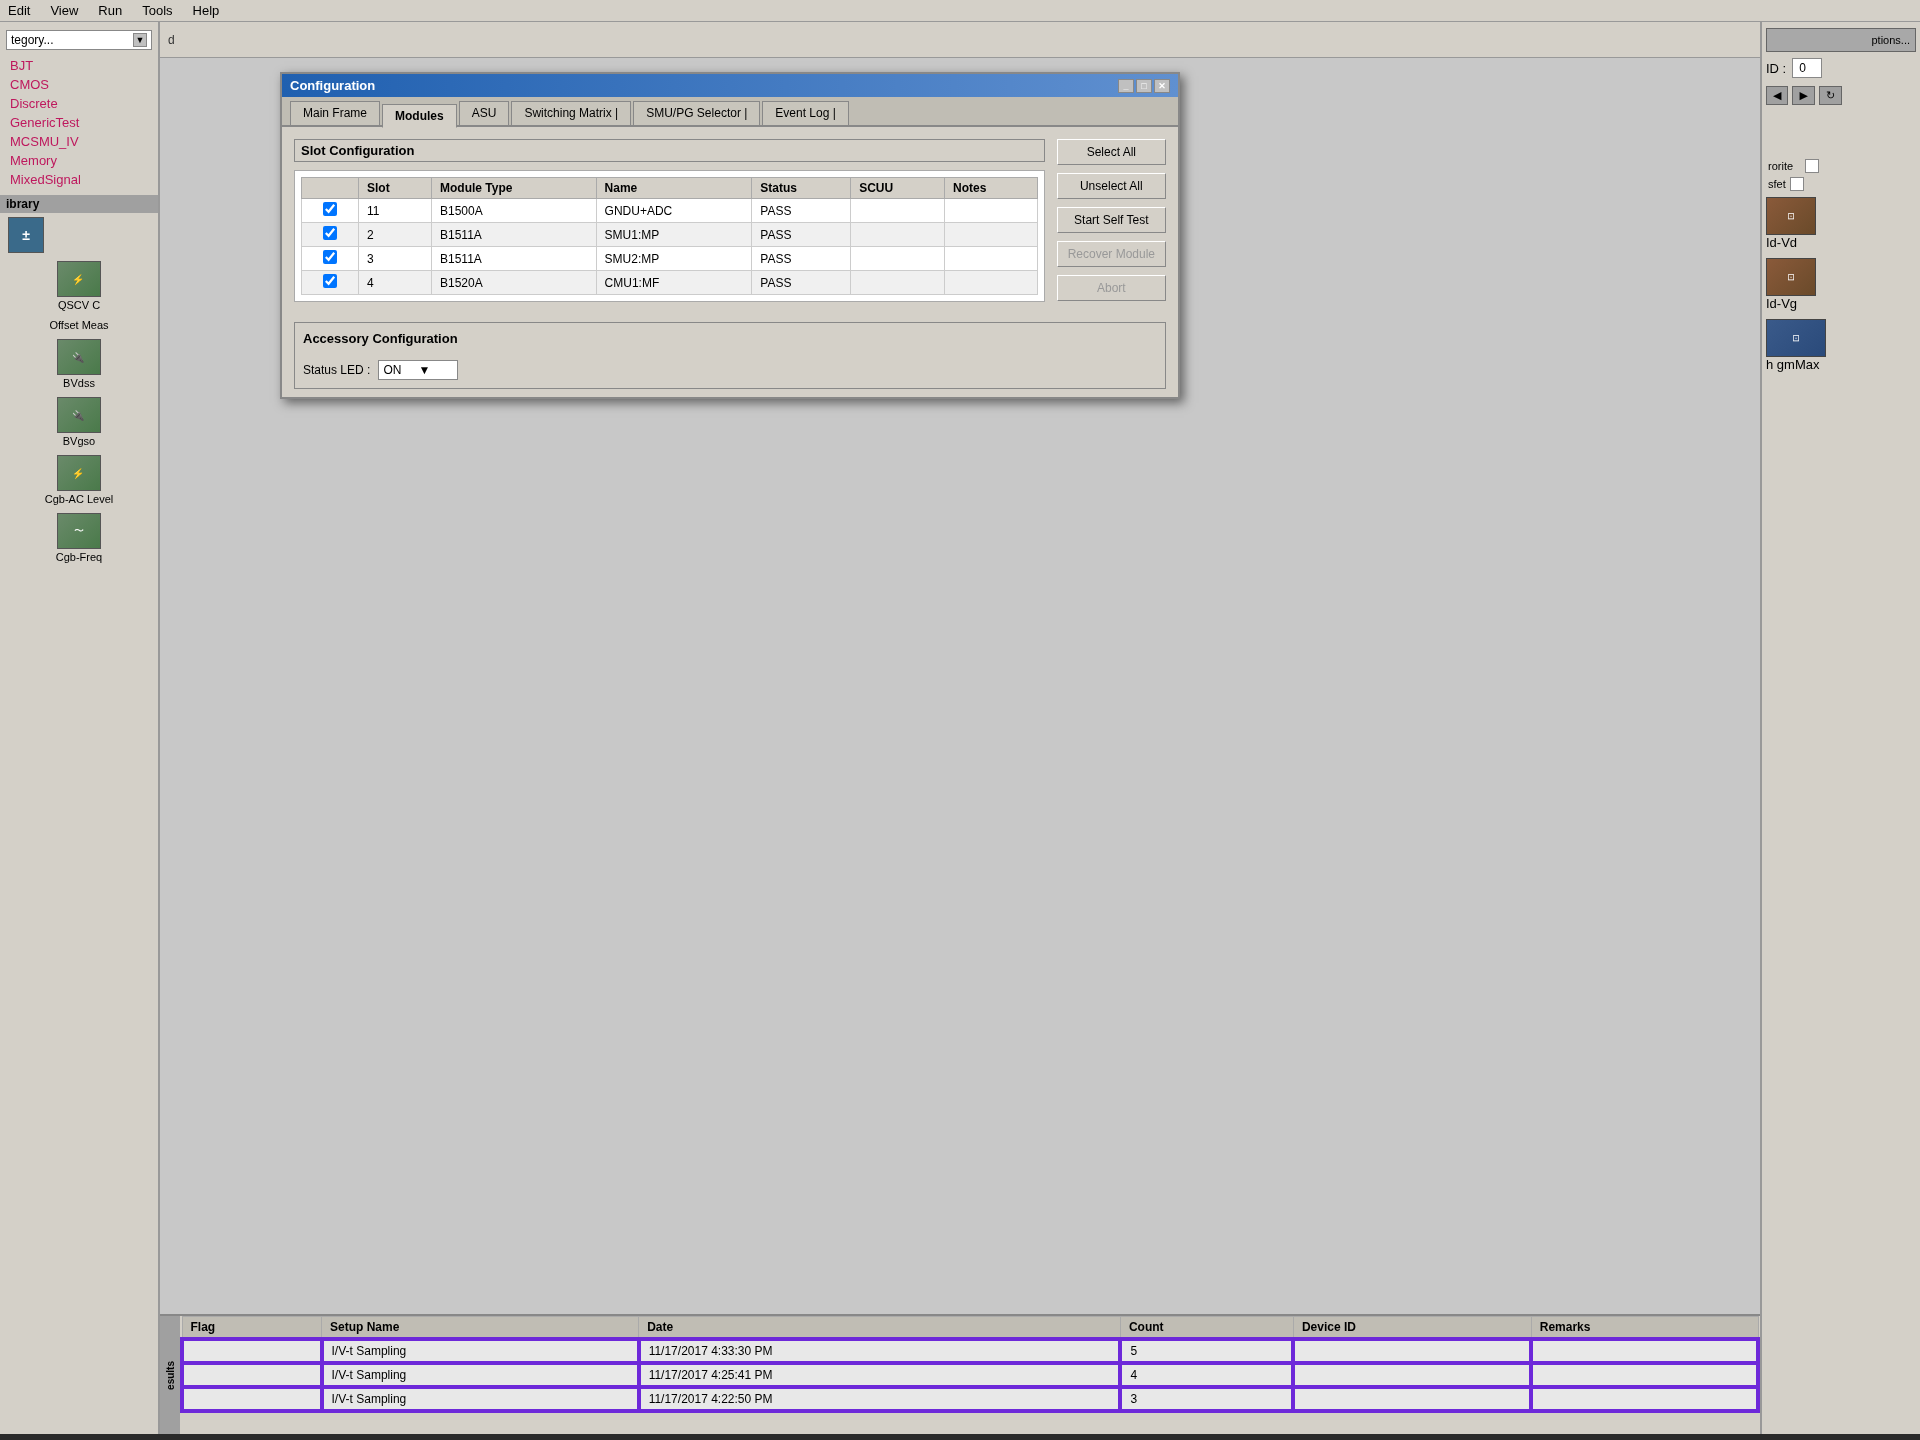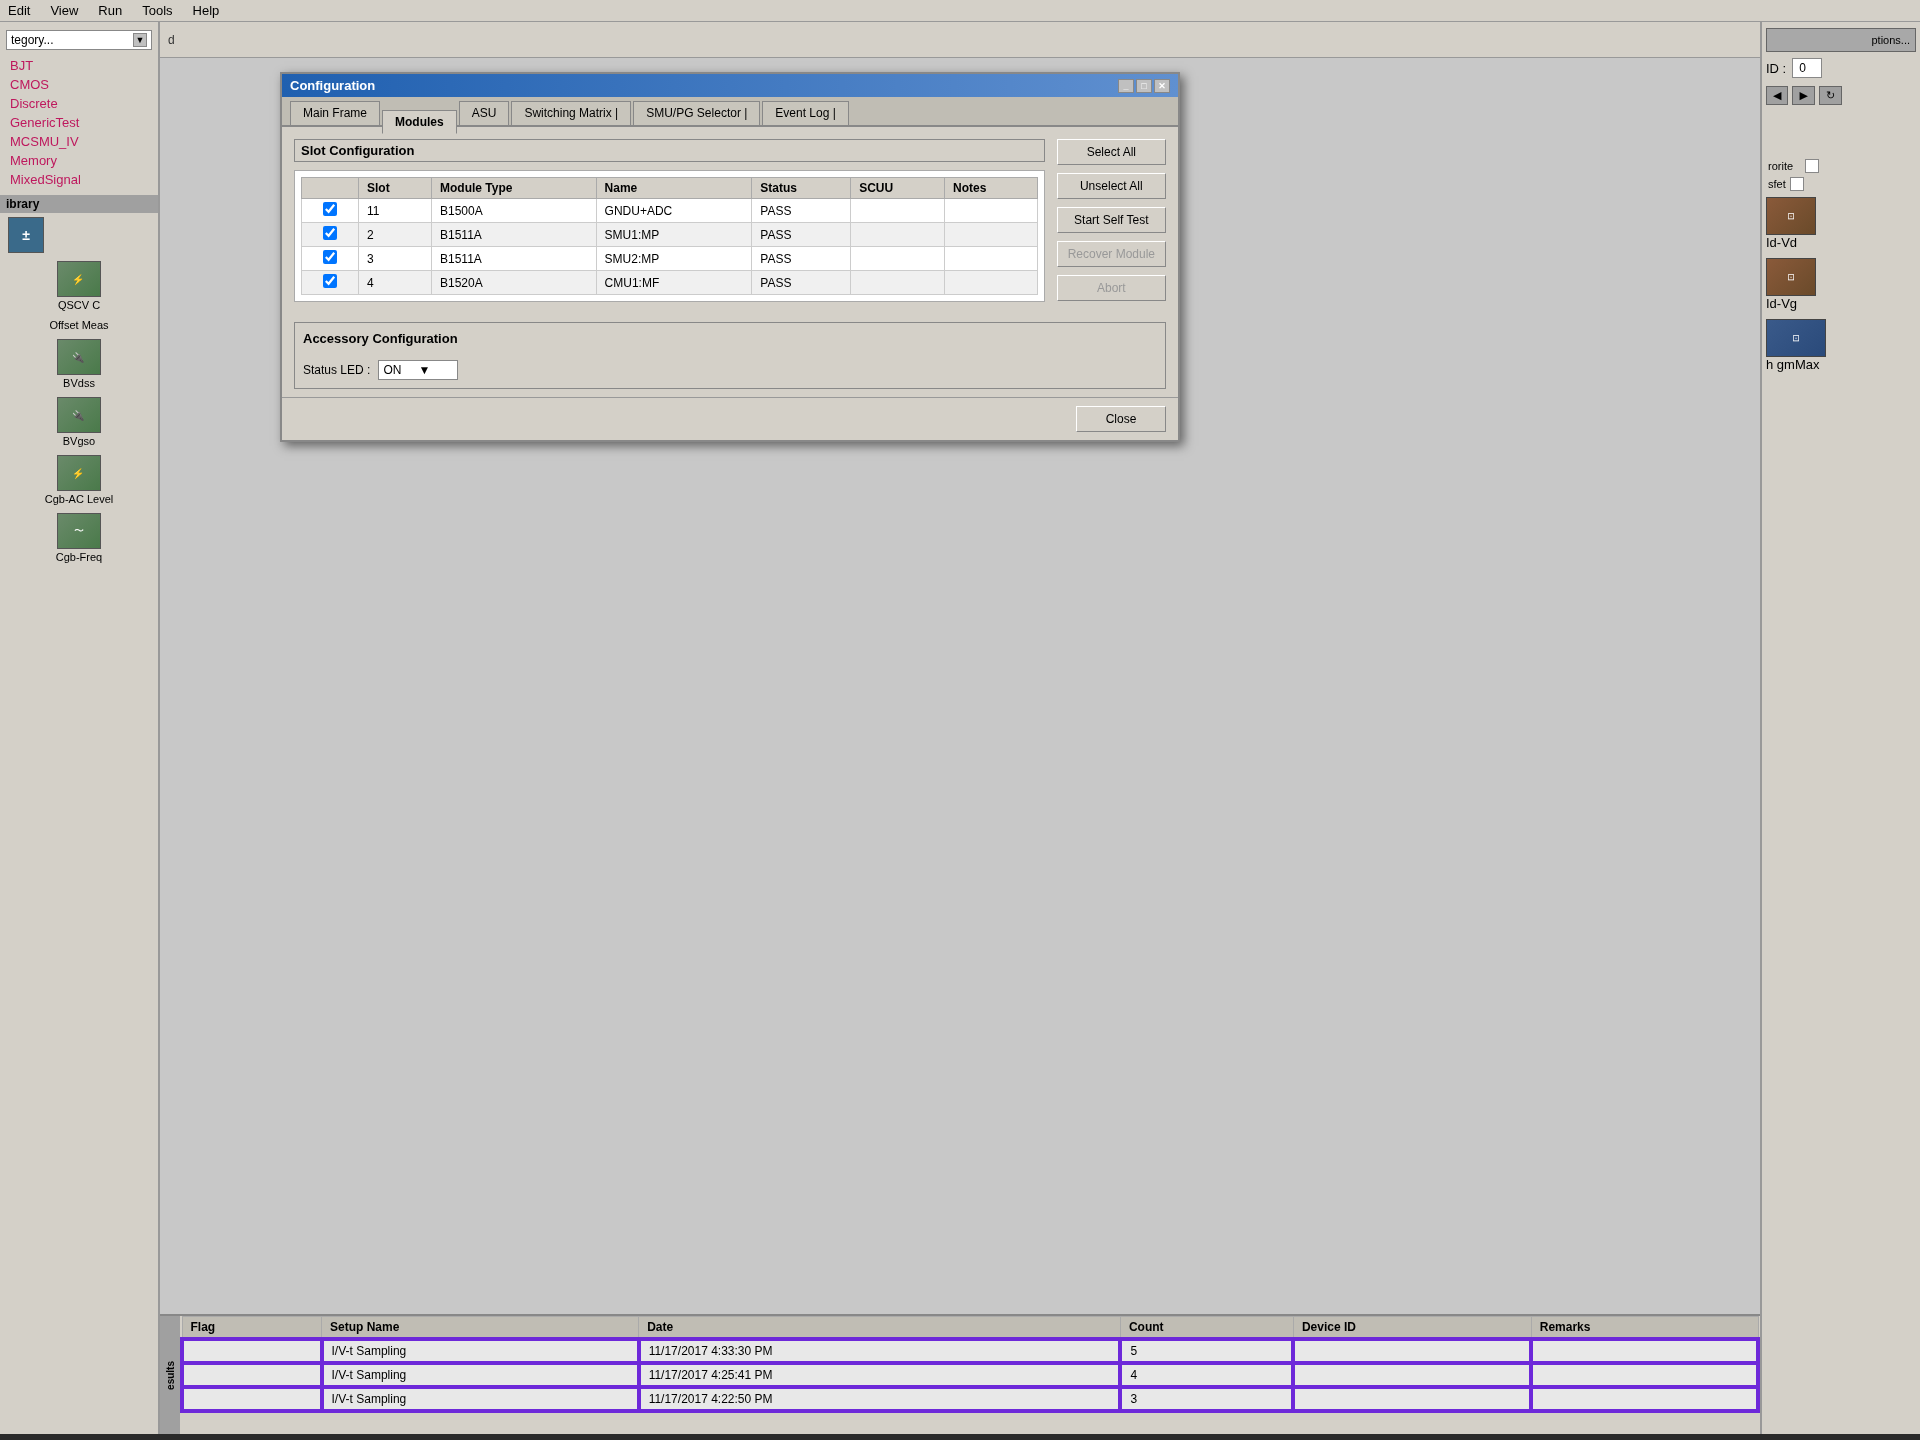--- a/index.html
+++ b/index.html
@@ -186,21 +186,21 @@
       border-bottom: none;
       cursor: pointer;
       font-size: 12px;
       color: #000;
     }
     .tab.active {
       background: #d4d0c8;
       border-bottom: 1px solid #d4d0c8;
       font-weight: bold;
       position: relative;
-      top: 9px;
+      top: 3px;
     }
 
     .dialog-body {
       padding: 12px;
       display: flex;
       gap: 12px;
     }
     .section-title {
       font-weight: bold;
       font-size: 13px;
@@ -540,23 +540,20 @@
         <div class="section-title">Accessory Configuration</div>
         <div class="status-led-row">
           <label>Status LED :</label>
           <div class="status-led-dropdown">
             <span>ON</span>
             <span>▼</span>
           </div>
         </div>
       </div>
 
-      <div class="dialog-footer">
-        <button class="dialog-btn">Close</button>
-      </div>
     </div>
 
     <div class="bottom-panel">
       <div class="bottom-wrapper">
         <div class="vertical-label">
           <span>esults</span>
         </div>
         <div style="flex:1; overflow-y:auto;">
           <table class="results-table">
             <thead>

